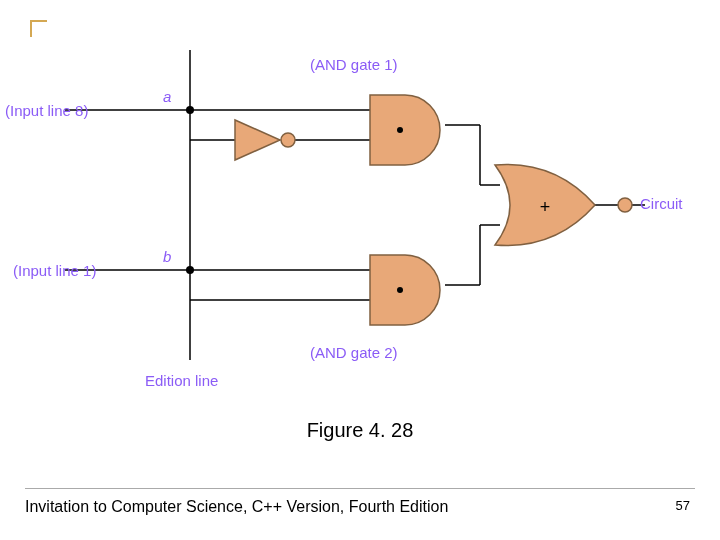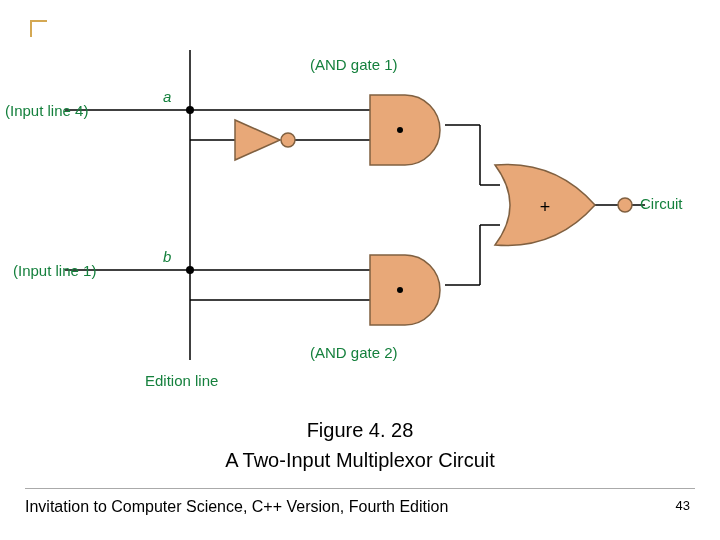--- a/index.html
+++ b/index.html
@@ -24,21 +24,21 @@
     position: absolute;
     top: 50px;
     left: 50px;
     width: 620px;
     height: 360px;
   }
   .label {
     position: absolute;
     font-size: 15px;
     font-family: Arial, sans-serif;
-    color: #15803d;
+    color: #8b5cf6;
   }
   .caption {
     position: absolute;
     top: 415px;
     width: 720px;
     text-align: center;
     font-size: 20px;
     line-height: 1.5;
   }
   .footer-line {
@@ -111,30 +111,29 @@
 
     <g>
       <path d="M 445 115 Q 475 155 445 195 Q 505 200 545 155 Q 505 110 445 115 Z" fill="#e8a878" stroke="#806040" stroke-width="1.5"></path>
       <text x="495" y="163" font-size="18" text-anchor="middle" fill="#000">+</text>
     </g>
 
     <circle cx="575" cy="155" r="7" fill="#e8a878" stroke="#806040" stroke-width="1.5"></circle>
   </svg>
 
   
-  <div class="label" style="left:-45px; top:52px;">(Input line 4)</div>
+  <div class="label" style="left:-45px; top:52px;">(Input line 8)</div>
   <div class="label" style="left:-45px; top:212px;margin-left:8px;">(Input line 1)</div>
   <div class="label" style="left:113px; top:38px; font-style:italic;">a</div>
   <div class="label" style="left:113px; top:198px; font-style:italic;">b</div>
   <div class="label" style="left:260px; top:6px;">(AND gate 1)</div>
   <div class="label" style="left:260px; top:280px;margin-top:14px;">(AND gate 2)</div>
   <div class="label" style="left:95px; top:322px;">Edition line</div>
   <div class="label" style="left:590px; top:145px;">Circuit</div>
 </div>
 
 <div class="caption">
   <div>Figure 4. 28</div>
-  <div>A Two-Input Multiplexor Circuit</div>
 </div>
 
 <div class="footer-line"></div>
 <div class="footer-text">Invitation to Computer Science, C++ Version, Fourth Edition</div>
-<div class="page-num">43</div>
+<div class="page-num">57</div>
 
 </body></html>

